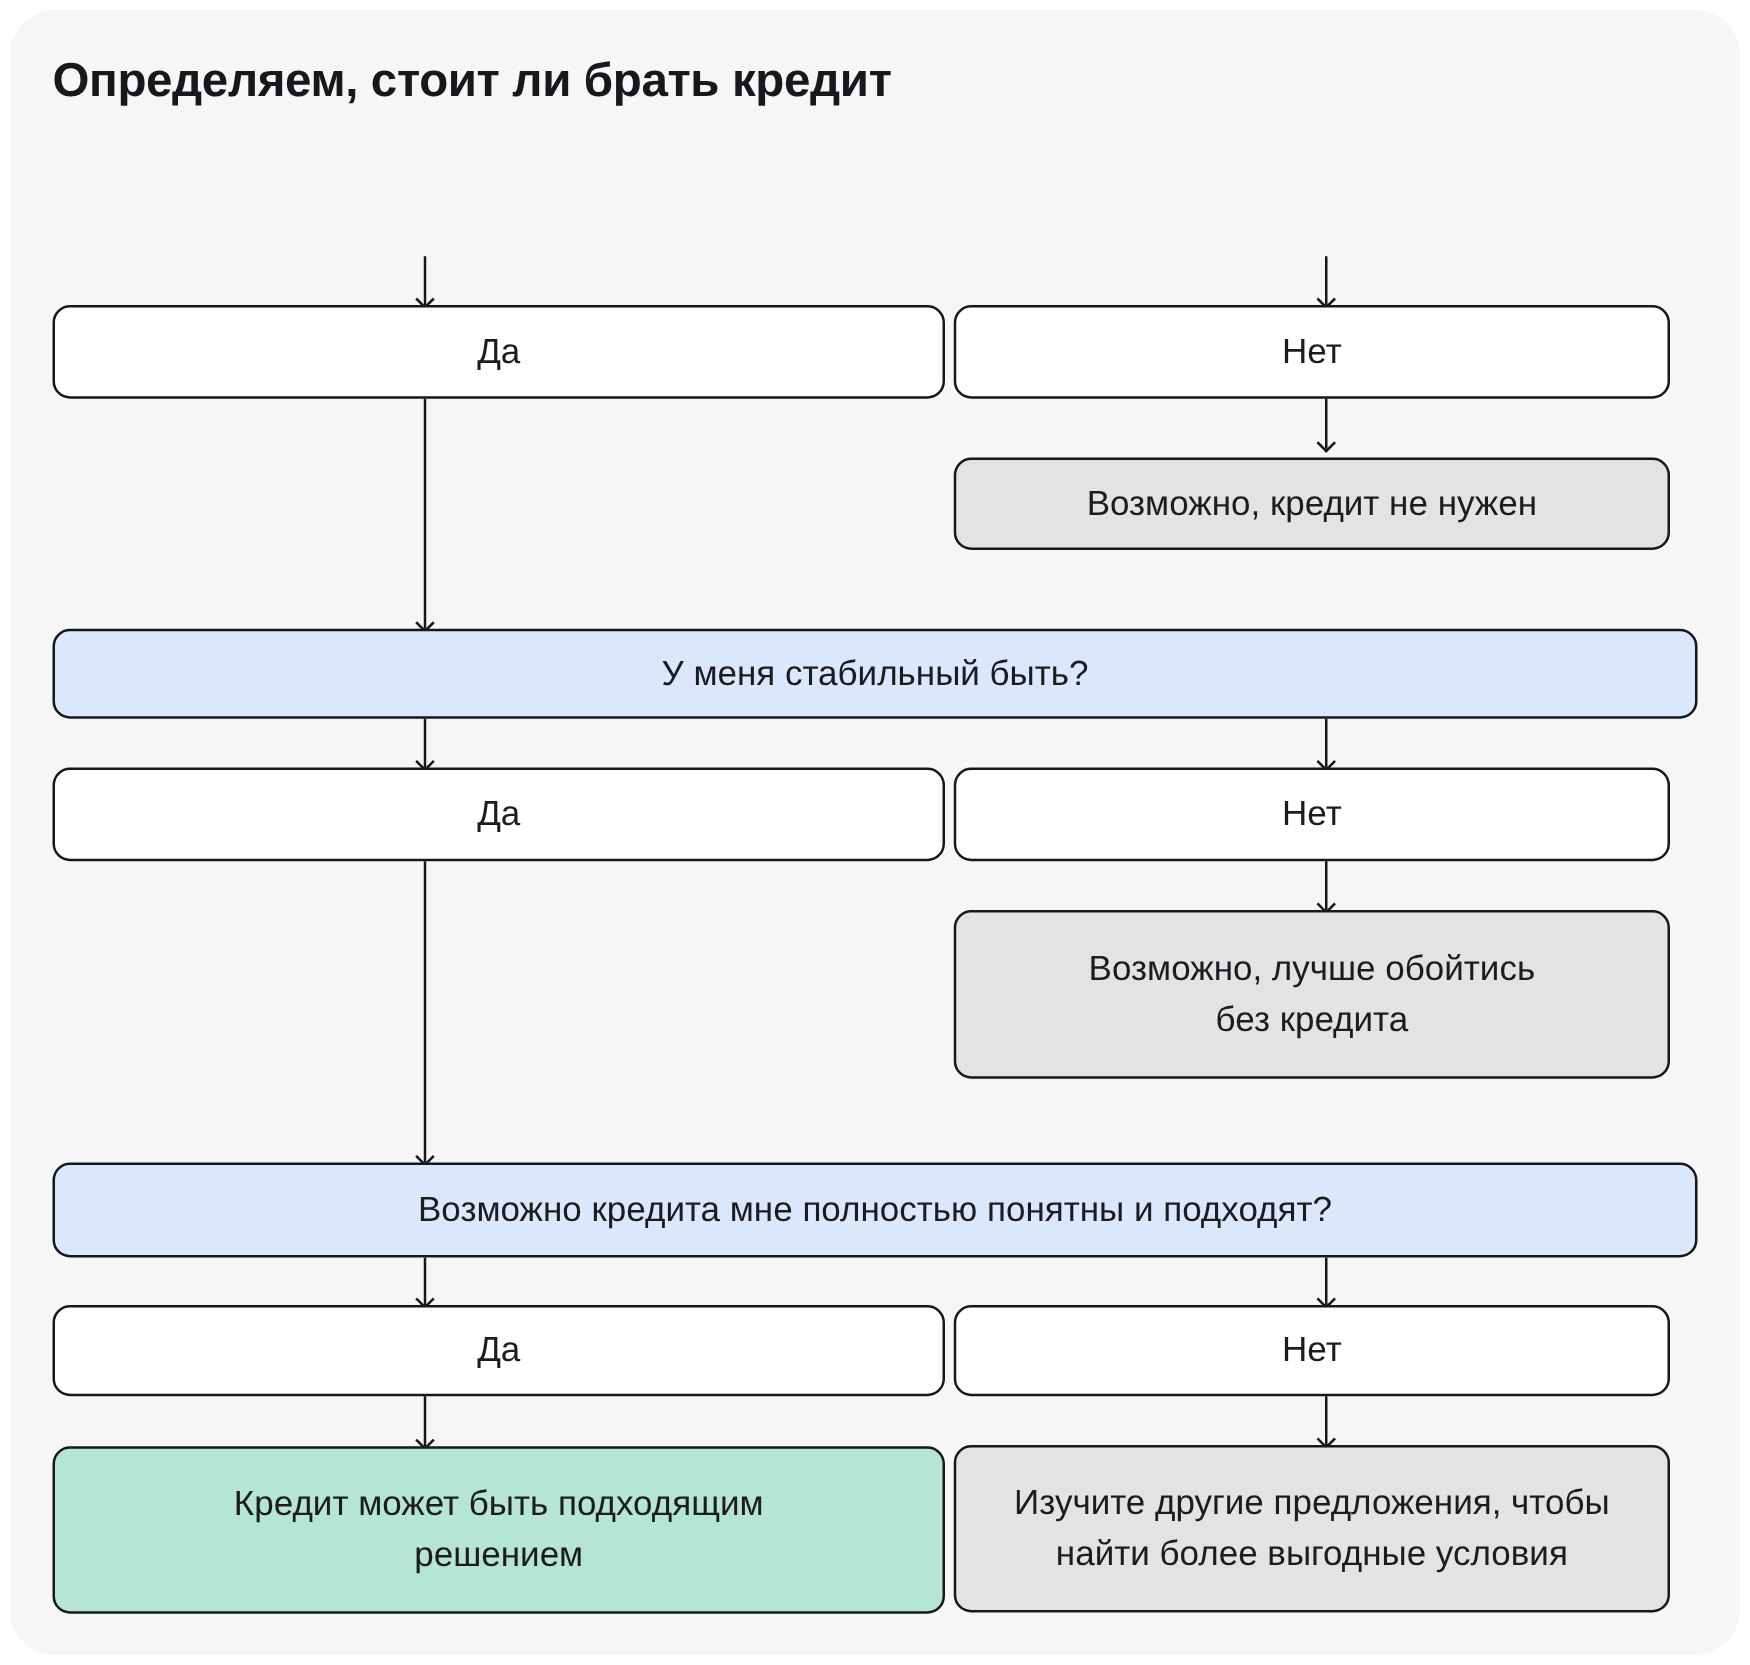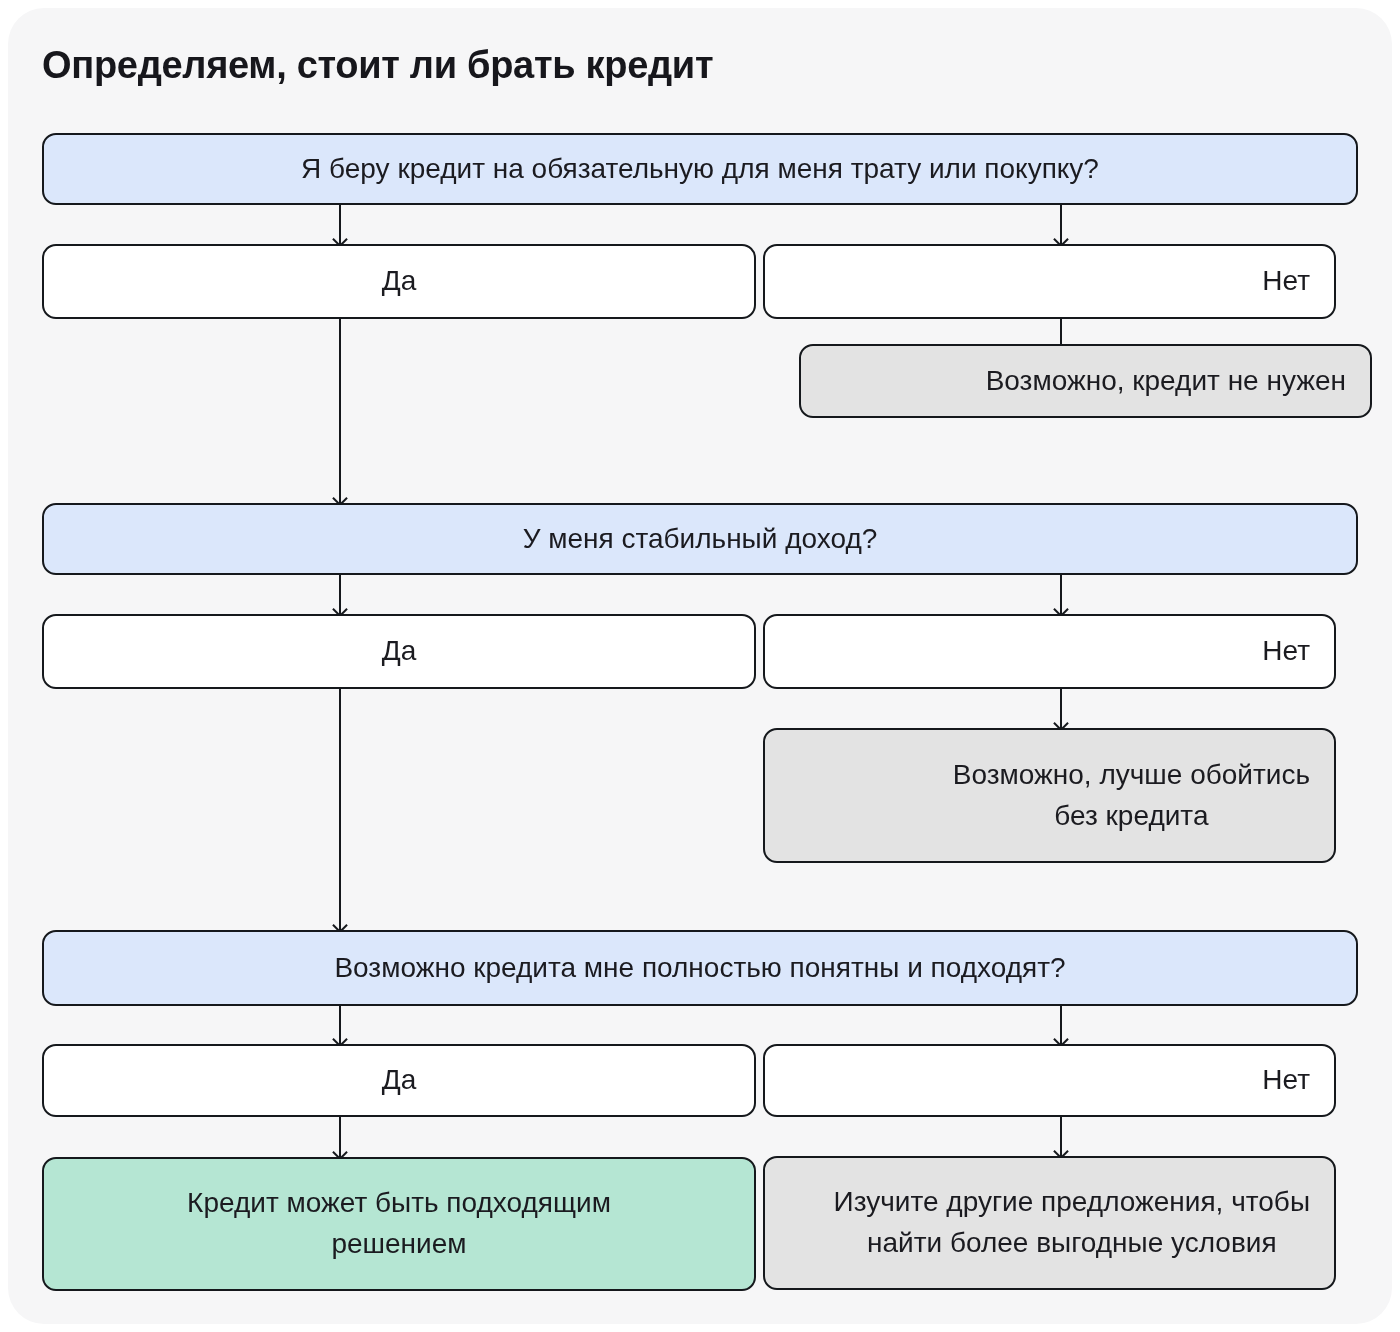--- a/index.html
+++ b/index.html
@@ -47,21 +47,21 @@
     line-height:1.45;
     color:var(--text-color);
     padding:0 24px;
   }
   .node span{white-space:pre-line;}
   .q{left:34px;width:1316px;background:var(--question-fill);}
   .answer{background:var(--answer-fill);}
   .neutral{background:var(--neutral-result-fill);}
   .positive{background:var(--positive-result-fill);}
   .col-l{left:34px;width:714px;}
-  .col-r{left:755px;width:573px;justify-content:flex-end;}
+  .col-r{left:755px;width:573px;}
   .arrow{
     position:absolute;
     width:2px;
     background:var(--border-color);
   }
   .arrow::after{
     content:"";
     position:absolute;
     left:50%;
     bottom:0;
@@ -72,43 +72,40 @@
     transform:translate(-50%,1px) rotate(45deg);
   }
 </style>
 </head>
 <body>
 
 <div class="card">
 
   <h1 class="title">Определяем, стоит ли брать кредит</h1>
 
-  <div class="node q" style="top:125px;height:72px;">
-    <span>Я беру кредит на обязательную для меня трату или покупку?</span>
-  </div>
 
   <div class="arrow" style="left:331px;top:197px;height:39px;"></div>
   <div class="arrow" style="left:1052px;top:197px;height:39px;"></div>
 
   <div class="node answer col-l" style="top:236px;height:75px;">
     <span>Да</span>
   </div>
   <div class="node answer col-r" style="top:236px;height:75px;">
     <span>Нет</span>
   </div>
 
   <div class="arrow" style="left:1052px;top:311px;height:40px;"></div>
-  <div class="node neutral col-r" style="top:336px;height:74px;margin-left:36px;">
+  <div class="node neutral col-r" style="top:358px;height:74px;">
     <span>Возможно, кредит не нужен</span>
   </div>
 
   <div class="arrow" style="left:331px;top:311px;height:184px;"></div>
 
   <div class="node q" style="top:495px;height:72px;">
-    <span>У меня стабильный доход?</span>
+    <span>У меня стабильный быть?</span>
   </div>
 
   <div class="arrow" style="left:331px;top:567px;height:39px;"></div>
   <div class="arrow" style="left:1052px;top:567px;height:39px;"></div>
 
   <div class="node answer col-l" style="top:606px;height:75px;">
     <span>Да</span>
   </div>
   <div class="node answer col-r" style="top:606px;height:75px;">
     <span>Нет</span>

